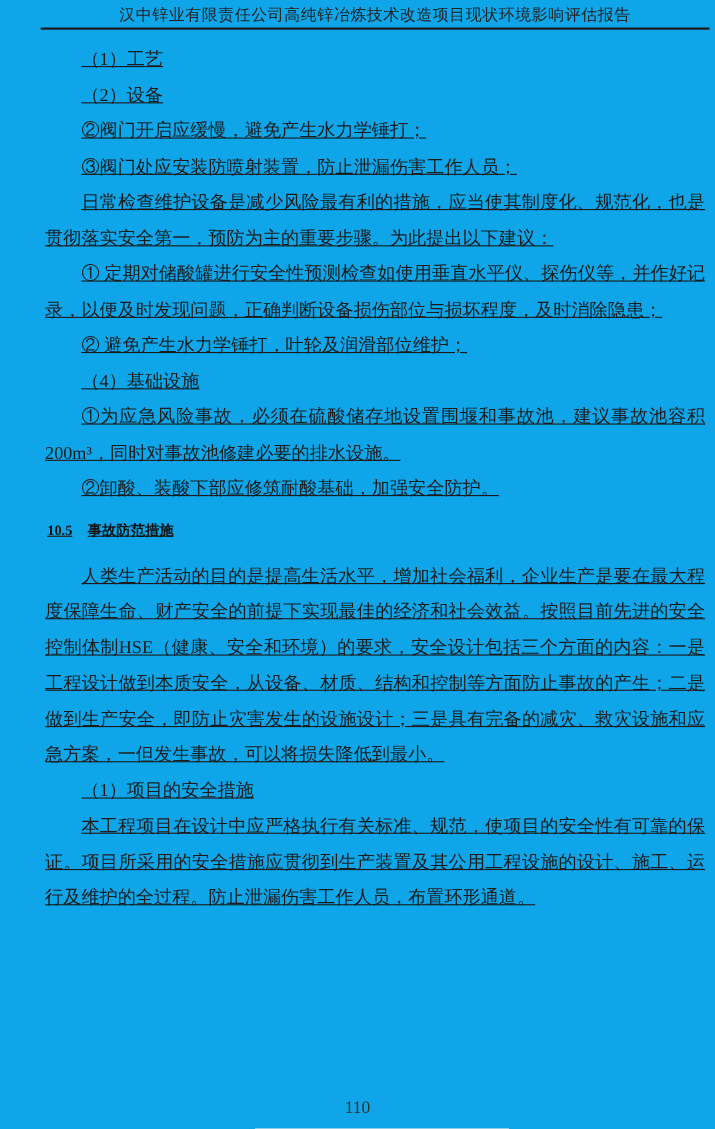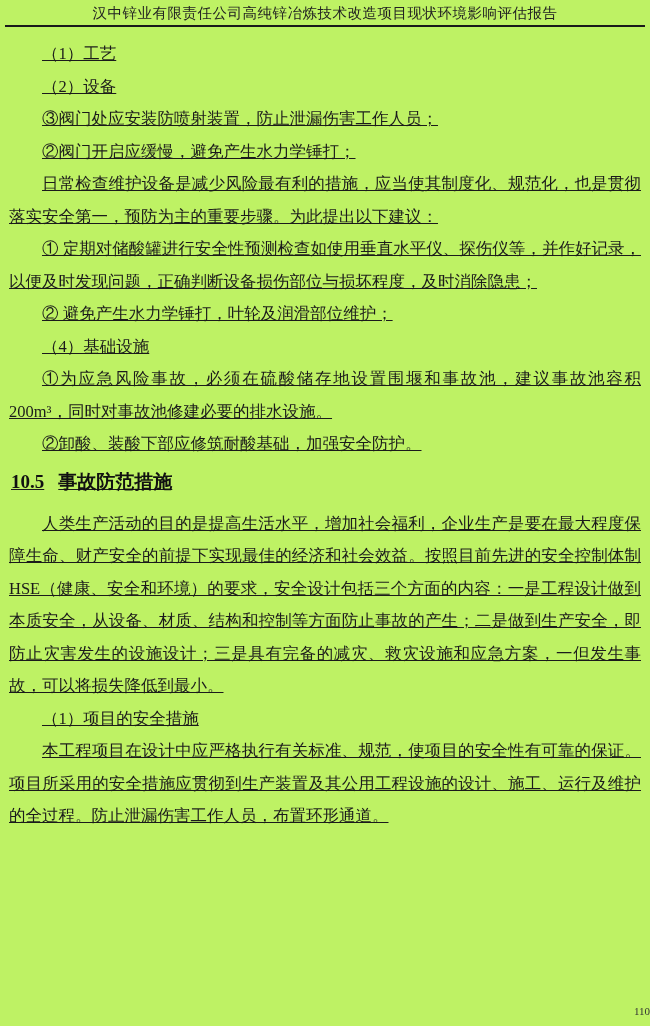--- a/index.html
+++ b/index.html
@@ -1,25 +1,26 @@
 <!DOCTYPE html>
 <html lang="zh"><head>
 <meta charset="utf-8">
 <style>
   html, body { margin: 0; padding: 0; background: #e9e9e9; }
   .page {
     position: relative;
     width: 650px;
     height: 1026px;
     margin: 0 auto;
-    background: #bef264;
+    background: #0ea5e9;
     color: #1b1b1b;
     font-family: "Liberation Serif", "DejaVu Serif", serif;
     overflow: hidden;
     box-sizing: border-box;
+    padding-left: 32px;
   }
   .header {
     margin: 0 5px;
     padding-top: 4px;
     text-align: center;
     font-size: 14.5px;
     letter-spacing: 0.5px;
     color: #222222;
     border-bottom: 2px solid #1a1a1a;
     padding-bottom: 2px;
@@ -34,48 +35,48 @@
     line-height: 32.5px;
     text-indent: 2em;
     text-align: justify;
     color: #1b1b1b;
   }
   .heading {
     display: flex;
     align-items: flex-start;
     gap: 14px;
     margin: 7px 0 12px 2px;
-    font-size: 19px;
+    font-size: 13px;
     font-weight: bold;
     line-height: 28px;
     color: #111111;
   }
   .footer {
     position: absolute;
     left: 0;
     right: 0;
     bottom: 9px;
-    text-align: right;
-    font-size: 11px;
+    text-align: center;
+    font-size: 16px;
     color: #333333;
   }
 </style>
 </head>
 <body>
 
 <div class="page">
 
   <div class="header">汉中锌业有限责任公司高纯锌冶炼技术改造项目现状环境影响评估报告</div>
 
   <div class="body">
 
     <p class="para">（1）工艺</p>
     <p class="para">（2）设备</p>
+    <p class="para">②阀门开启应缓慢，避免产生水力学锤打；</p>
     <p class="para">③阀门处应安装防喷射装置，防止泄漏伤害工作人员；</p>
-    <p class="para">②阀门开启应缓慢，避免产生水力学锤打；</p>
     <p class="para">日常检查维护设备是减少风险最有利的措施，应当使其制度化、规范化，也是贯彻落实安全第一，预防为主的重要步骤。为此提出以下建议：</p>
     <p class="para">① 定期对储酸罐进行安全性预测检查如使用垂直水平仪、探伤仪等，并作好记录，以便及时发现问题，正确判断设备损伤部位与损坏程度，及时消除隐患；</p>
     <p class="para">② 避免产生水力学锤打，叶轮及润滑部位维护；</p>
     <p class="para">（4）基础设施</p>
     <p class="para">①为应急风险事故，必须在硫酸储存地设置围堰和事故池，建议事故池容积 200m³，同时对事故池修建必要的排水设施。</p>
     <p class="para">②卸酸、装酸下部应修筑耐酸基础，加强安全防护。</p>
 
     <h2 class="heading">
       <span>10.5</span>
       <span>事故防范措施</span>

